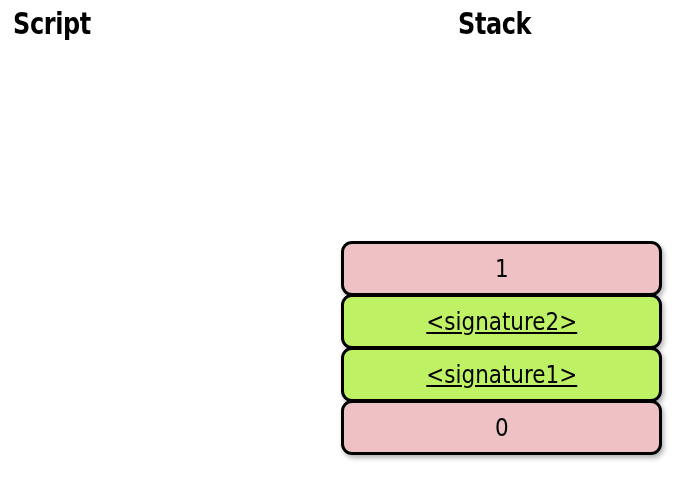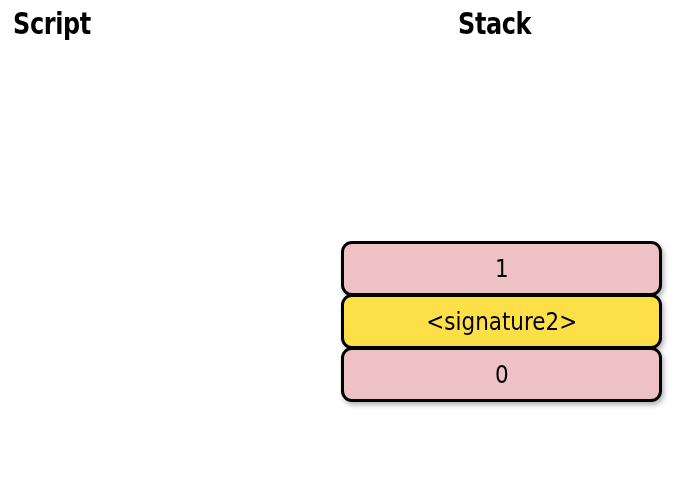--- a/index.html
+++ b/index.html
@@ -57,21 +57,21 @@
     border: 3px solid #000000;
     border-radius: 11px;
     display: flex;
     align-items: center;
     justify-content: center;
     box-shadow: 2px 3px 5px rgba(0, 0, 0, 0.30);
   }
   .stack-item:last-child { margin-bottom: 0; }
 
   .stack-item.fill-pink { background: #eec1c4; }
-  .stack-item.fill-blue { background: #fde047; }
+  .stack-item.fill-blue { background: #bef264; text-decoration: underline; }
 
   .stack-item-label {
     font-family: "DejaVu Sans", sans-serif;
     font-weight: normal;
     font-size: 25px;
     line-height: 1;
     color: #000000;
     transform: scaleX(0.86);
     white-space: nowrap;
     user-select: none;
@@ -89,18 +89,21 @@
 <div class="stack-panel">
 
   <div class="stack-item fill-pink">
     <span class="stack-item-label">1</span>
   </div>
 
   <div class="stack-item fill-blue">
     <span class="stack-item-label">&lt;signature2&gt;</span>
   </div>
 
+  <div class="stack-item fill-blue">
+    <span class="stack-item-label">&lt;signature1&gt;</span>
+  </div>
 
   <div class="stack-item fill-pink">
     <span class="stack-item-label">0</span>
   </div>
 
 </div>
 
 </body></html>

